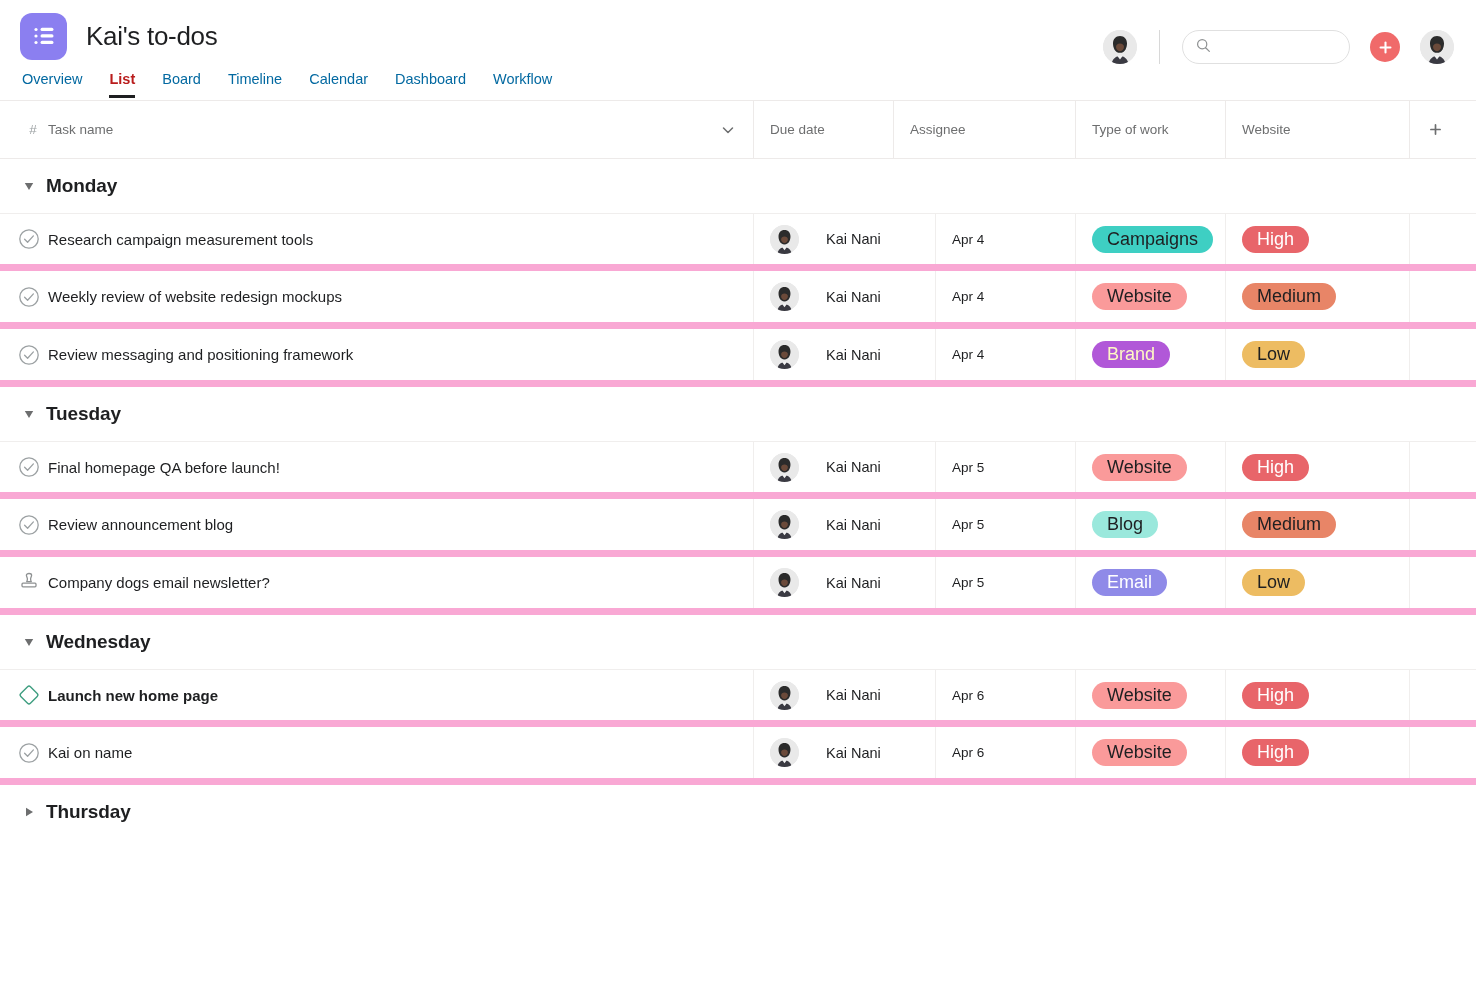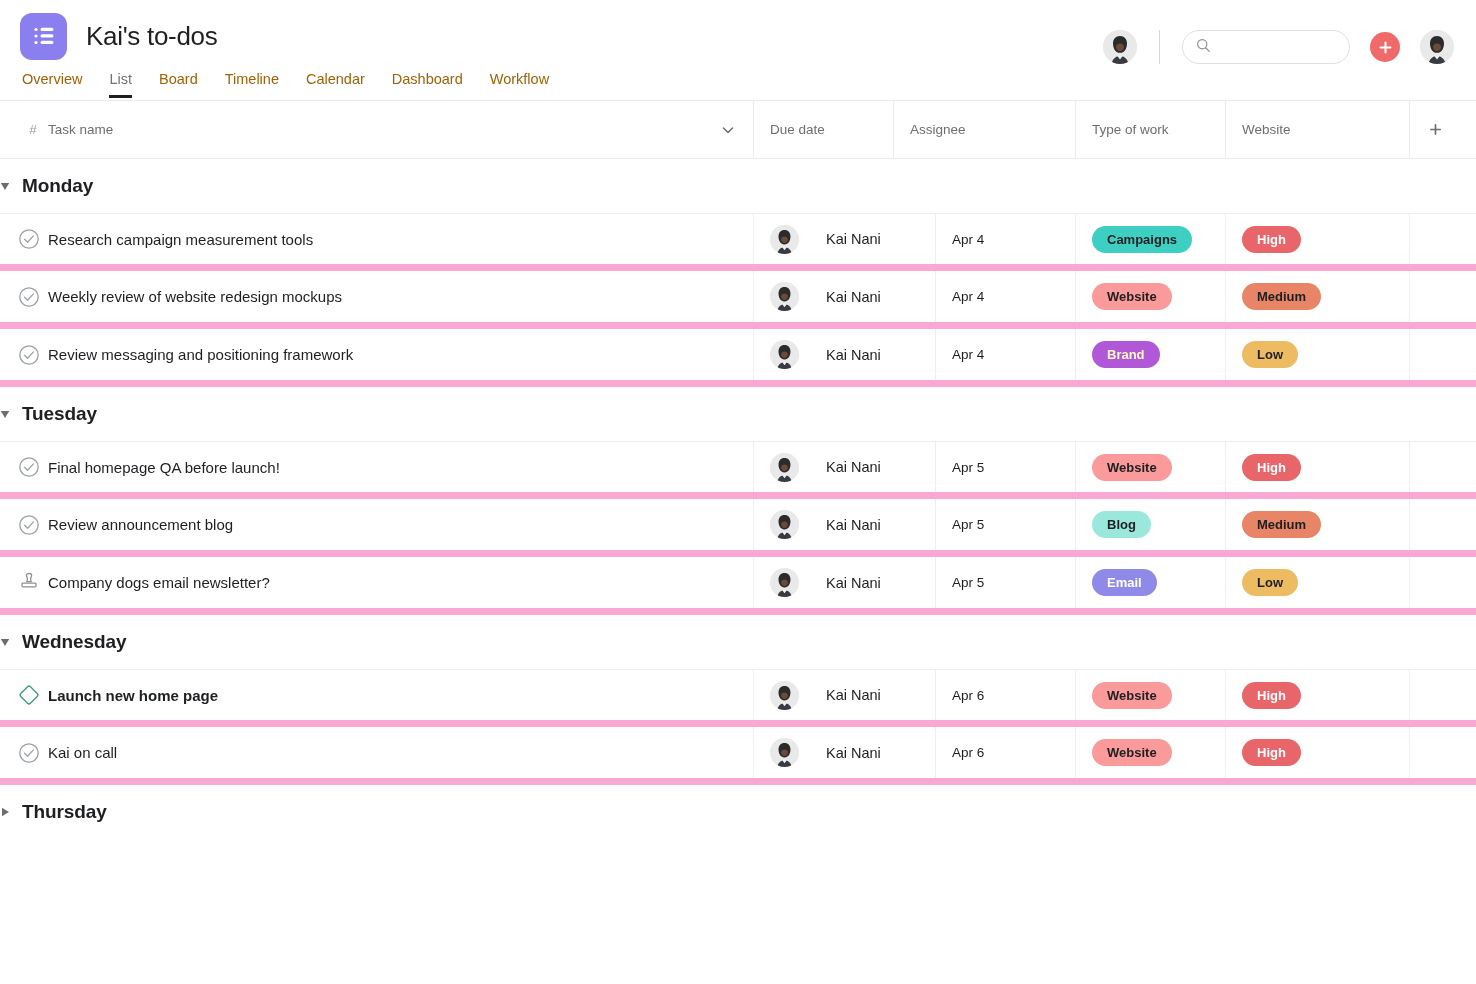--- a/index.html
+++ b/index.html
@@ -93,30 +93,30 @@
   
   .tabs {
     display: flex;
     align-items: flex-end;
     padding-left: 22px;
     gap: 27px;
     height: 38px;
   }
   .tab {
     font-size: 14.5px;
-    color: #a16207;
+    color: #0369a1;
     padding-bottom: 9px;
     cursor: pointer;
     border-bottom: 3px solid transparent;
     line-height: 1;
     white-space: nowrap;
   }
   .tab.active {
-    color: #737373;
-    font-weight: normal;
+    color: #b91c1c;
+    font-weight: bold;
     border-bottom-color: #1e1f21;
   }
   .header-rule {
     height: 1px;
     background: #edeae9;
     width: 100%;
   }
 
   
   .table { width: 1476px; }
@@ -161,20 +161,21 @@
     border-right: none;
     justify-content: flex-start;
     padding-left: 18px;
     cursor: pointer;
   }
 
   
   .section-head {
     display: flex; align-items: center;
     height: 54px;
+    padding-left: 24px;
     background: #fff;
   }
   .sect-tri {
     width: 10px; height: 10px;
     margin-right: 12px;
     display: flex; align-items: center; justify-content: center;
     cursor: pointer;
   }
   .sect-name {
     font-size: 19px;
@@ -224,23 +225,22 @@
   .assignee-name { font-size: 14.5px; color: #1e1f21; }
 
   .due { font-size: 13.5px; color: #1e1f21; }
 
   .pill {
     display: inline-flex;
     align-items: center; justify-content: center;
     height: 27px;
     padding: 0 15px;
     border-radius: 14px;
-    font-size: 13px;
+    font-size: 18px;
     white-space: nowrap;
-    font-weight: bold;
   }
 </style>
 </head>
 <body>
 
 <div class="header">
   <div class="header-top">
     <div class="app-icon">
       <svg width="26" height="26" viewBox="0 0 26 26" aria-hidden="true">
         <circle cx="5" cy="6.5" r="1.6" fill="#ffffff"></circle>
@@ -596,21 +596,21 @@
         <div class="cell last col-add"></div>
       </div>
       <div class="row">
         <div class="cell task col-task">
           <span class="task-icon">
             <svg width="22" height="22" viewBox="0 0 22 22" aria-hidden="true">
               <circle cx="11" cy="11" r="9.2" fill="none" stroke="#9ca1a3" stroke-width="1.3"></circle>
               <polyline points="6.6,11.2 9.6,14.2 15.4,7.9" fill="none" stroke="#9ca1a3" stroke-width="1.3" stroke-linecap="round" stroke-linejoin="round"></polyline>
             </svg>
           </span>
-          <span class="task-name">Kai on call</span>
+          <span class="task-name">Kai on name</span>
         </div>
         <div class="cell col-assign">
           <span class="assignee">
             <span class="avatar row-avatar">
               <svg width="29" height="29" viewBox="0 0 34 34" aria-hidden="true">
                 <circle cx="17" cy="17" r="17" fill="#e9e9e9"></circle>
                 <path d="M17 6c4.4 0 7 3.2 7 7.6 0 2.2-.6 4.3-1.4 5.8-1 2-3.1 3.4-5.6 3.4s-4.6-1.4-5.6-3.4c-.8-1.5-1.4-3.6-1.4-5.8C10 9.2 12.6 6 17 6z" fill="#2b2b2b"></path>
                 <path d="M17 13.5c2.3 0 4 1.3 4 3.3 0 2.3-1.6 4.4-4 4.4s-4-2.1-4-4.4c0-2 1.7-3.3 4-3.3z" fill="#6b4a3a"></path>
                 <path d="M8.5 34c.8-5 4.2-8 8.5-8s7.7 3 8.5 8H8.5z" fill="#3a3a42"></path>
                 <path d="M14 25.6h6l-3 4-3-4z" fill="#f2f2f2"></path>

